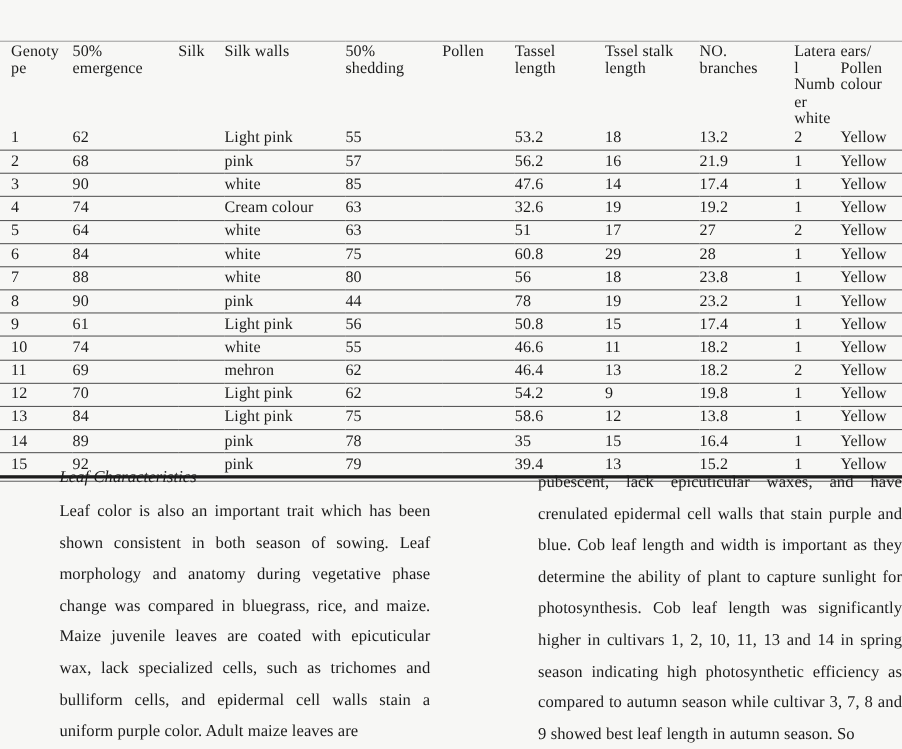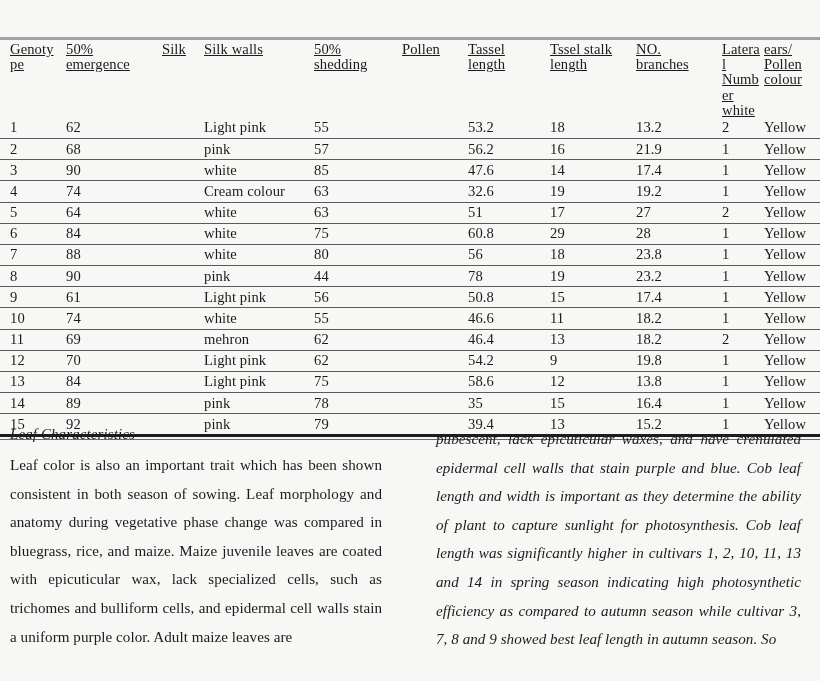--- a/index.html
+++ b/index.html
@@ -41,22 +41,21 @@
     font-weight: normal;
     text-align: left;
     vertical-align: top;
     padding: 2px 4px 0 0;
     border: none;
     white-space: normal;
     word-break: break-word;
     letter-spacing: 0.1px;
   }
   table.data-table thead tr.header-row {
-    border-top: 3px solid #a3a3a3;
-    text-decoration: underline;
+    border-top: 1px solid #a3a3a3;
   }
   table.data-table tbody td {
     font-weight: normal;
     text-align: left;
     vertical-align: baseline;
     padding: 2.5px 4px 2.5px 0;
     border-top: 1.15px solid #5a5a5a;
     letter-spacing: 0.1px;
     white-space: nowrap;
     overflow: visible;
@@ -98,41 +97,41 @@
     left: 0;
     top: 425px;
     width: 820px;
     height: 250px;
     display: flex;
     gap: 37px;
   }
   .col {
     width: 382px;
     box-sizing: border-box;
+    margin-left: 44px;
   }
   .col.left { padding-left: 10px; }
   .col.right { padding-left: 17px; }
   .section-title {
     font-style: italic;
     font-size: 15px;
     line-height: 1.2;
     margin: 0 0 8px 0;
     letter-spacing: 0.1px;
   }
   p.body-text {
     margin: 0;
     font-size: 15.1px;
     line-height: 28.6px;
     text-align: justify;
     text-justify: inter-word;
     letter-spacing: 0.05px;
   }
   .col.right p.body-text {
     text-align: justify;
-    font-style: italic;
   }
 </style>
 </head>
 <body>
 
 <div class="page">
 
   <div class="table-wrap">
     <table class="data-table">
       <colgroup>

